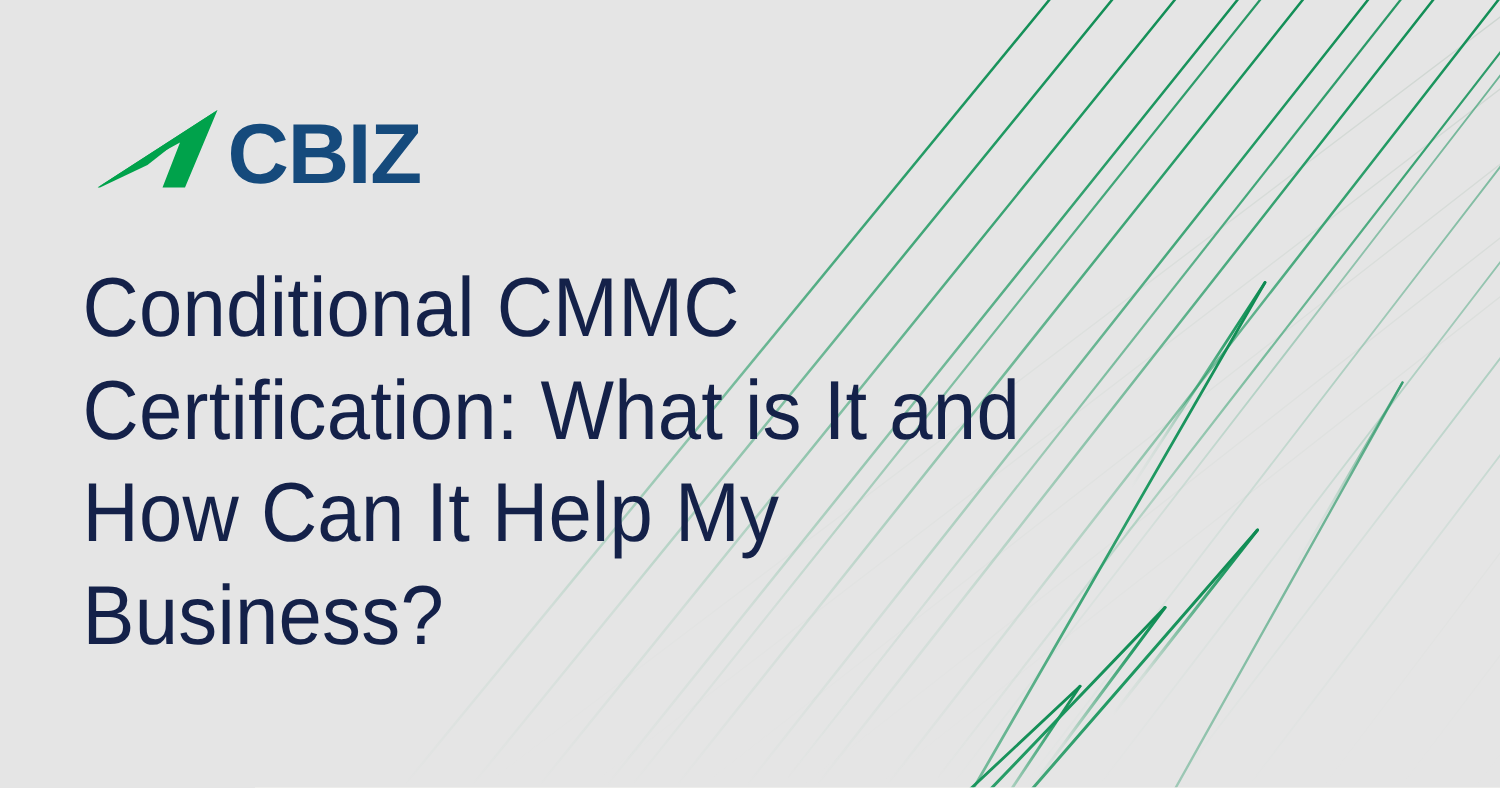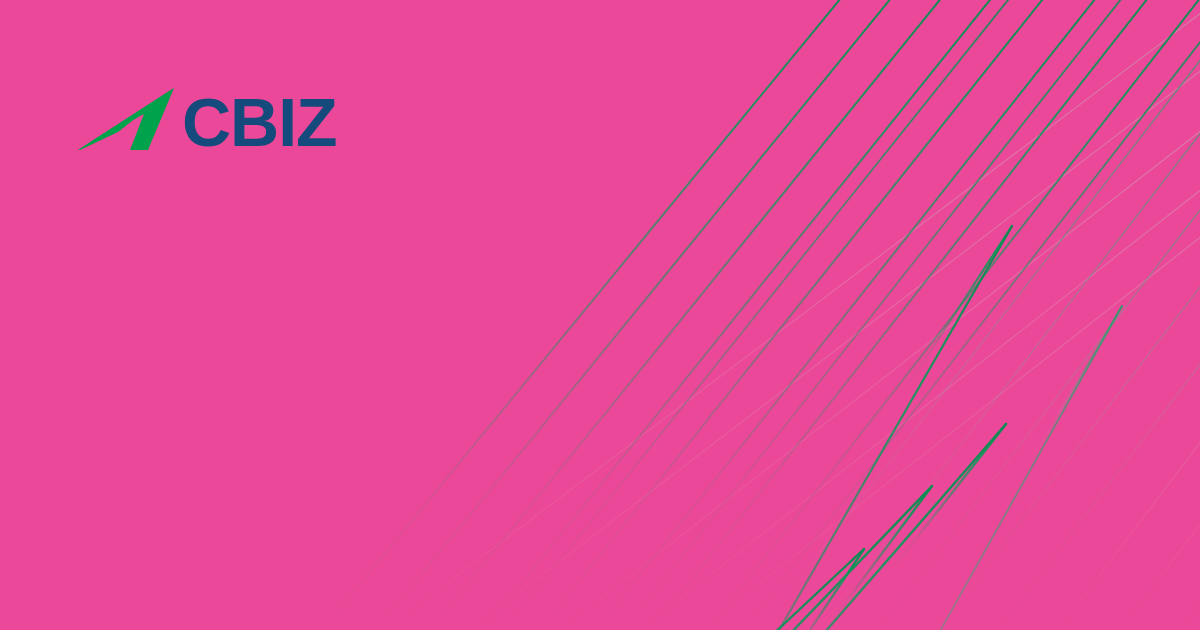--- a/index.html
+++ b/index.html
@@ -14,21 +14,21 @@
   body {
     background:#FAF9F4;
     font-family:"Liberation Sans", sans-serif;
     position:relative;
   }
 
   #card {
     position:relative;
     width:1200px;
     height:630px;
-    background:#ec4899;
+    background:#e5e5e5;
     overflow:hidden;
   }
 
   
   #arrow-pattern {
     position:absolute;
     inset:0;
     width:1200px;
     height:630px;
     pointer-events:none;
@@ -173,14 +173,20 @@
 
         <path d="M 0 64 L 96 2 L 70 64 L 52 64 L 66 28 Z" fill="#00A24B"></path>
 
         <path d="M 0 64 L 96 2 L 40 46 L 2 64 Z" fill="#00A24B"></path>
       </g>
 
       <text x="104" y="60" font-family="'Liberation Sans', sans-serif" font-size="68" font-weight="bold" letter-spacing="-1" fill="#154A7C">CBIZ</text>
     </svg>
   </div>
 
+  <div id="headline">
+    <span class="headline-line">Conditional CMMC</span>
+    <span class="headline-line">Certification: What is It and</span>
+    <span class="headline-line">How Can It Help My</span>
+    <span class="headline-line">Business?</span>
+  </div>
 
 </div>
 
 </body></html>

